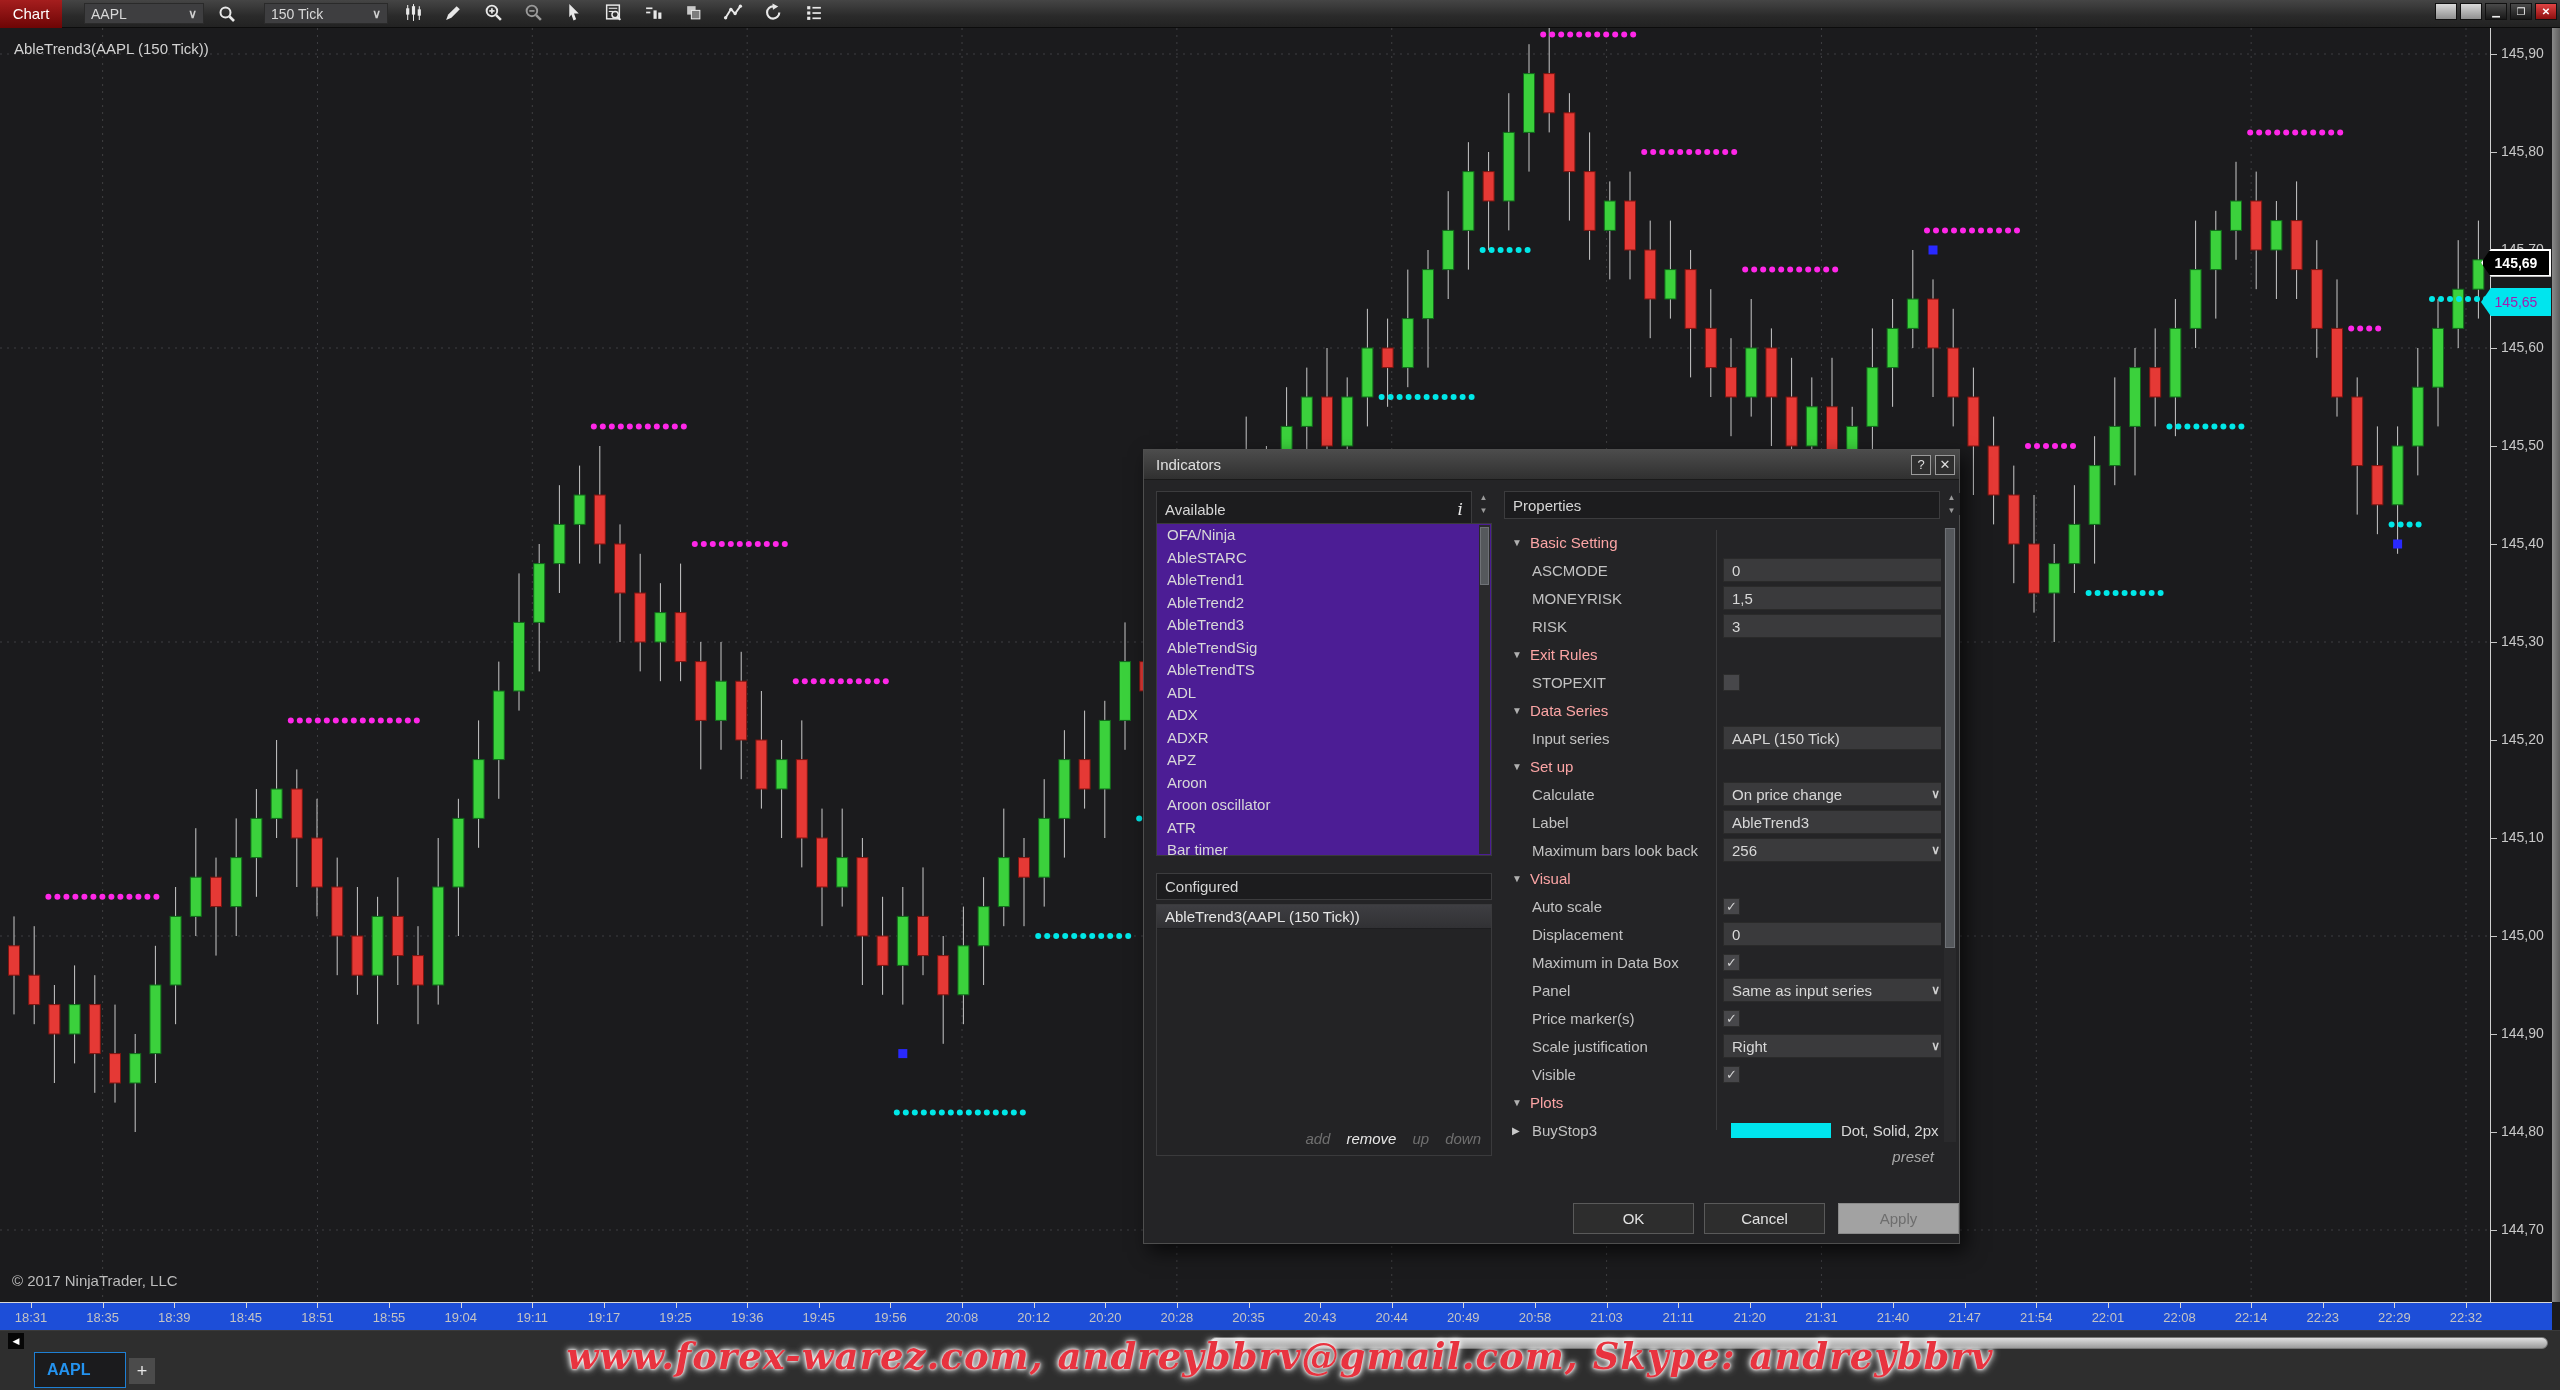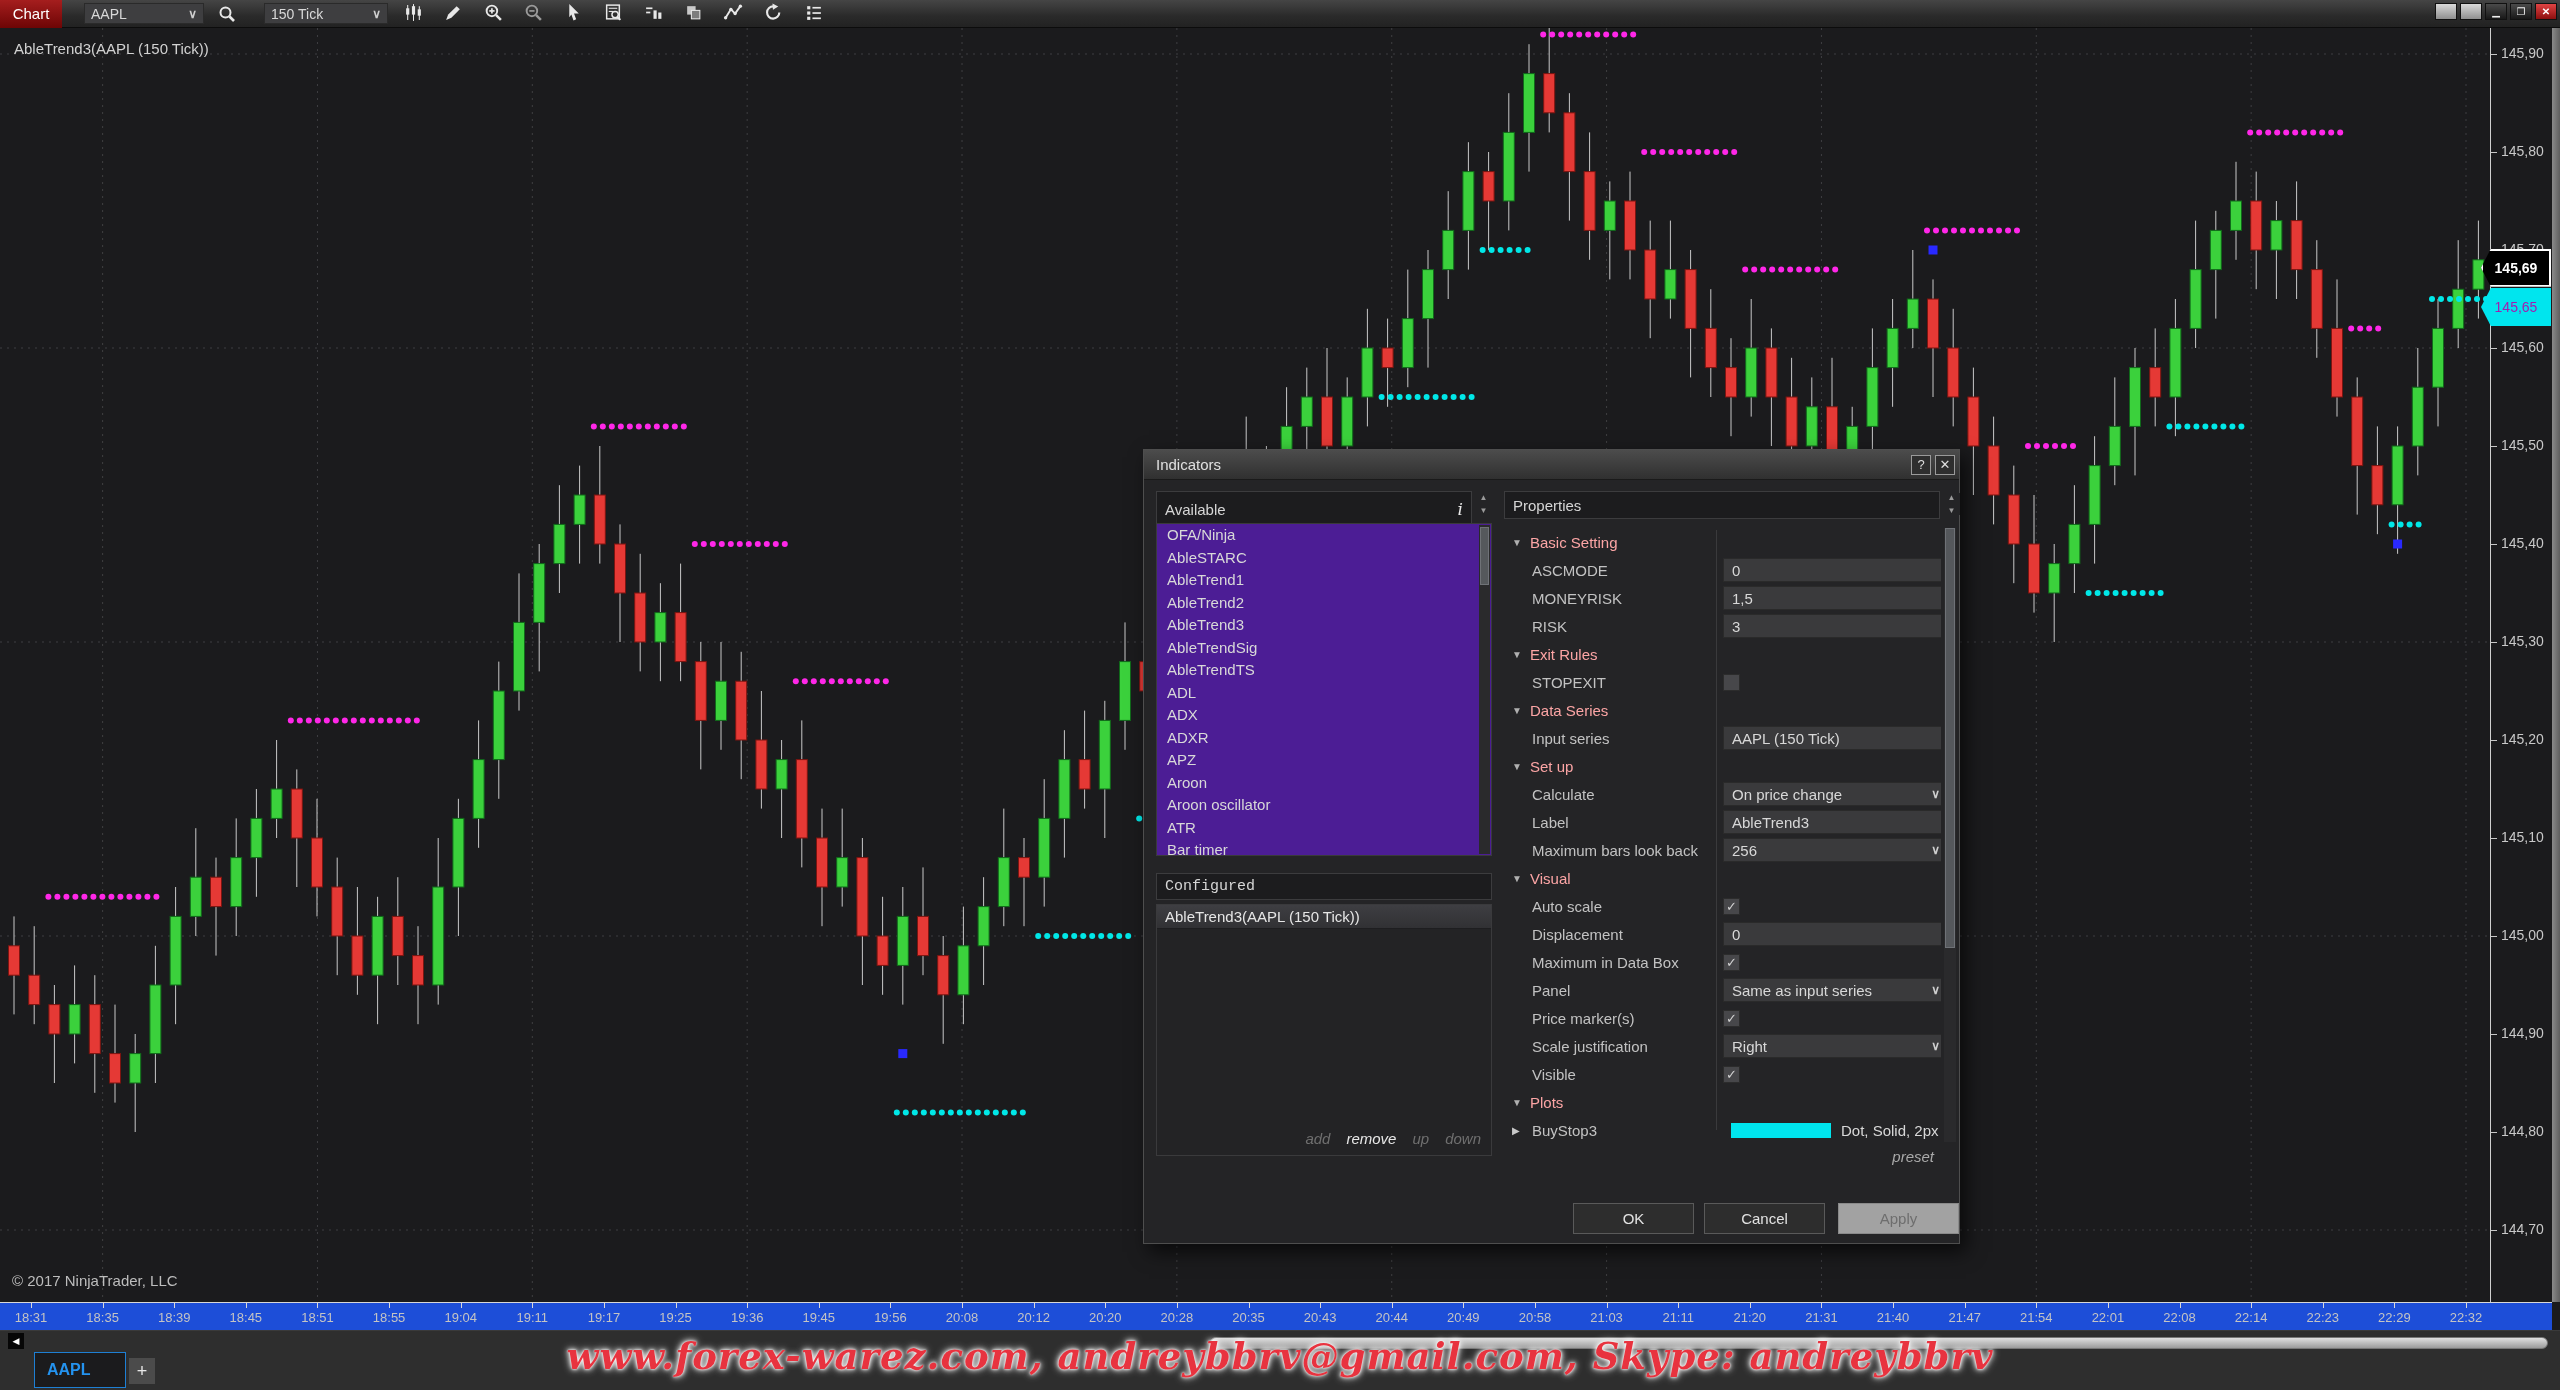--- a/index.html
+++ b/index.html
@@ -25,21 +25,21 @@
 
   
   #chart-wrap { left:0; top:28px; width:2490px; height:1274px; background:#1b1b1d; }
   #chart-label { left:14px; top:40px; font-size:15px; color:#d2d2d2; }
   #copyright { left:12px; top:1272px; font-size:15px; color:#bdbdbd; }
 
   
   #price-axis { left:2490px; top:28px; width:62px; height:1274px; background:#1b1b1d; border-left:1px solid #cfcfcf; }
   .ylab { position:absolute; left:10px; font-size:14px; color:#c8c8c8; }
   .ytick { position:absolute; left:0; width:6px; height:1px; background:#c8c8c8; }
-  .pmarker { position:absolute; left:-10px; width:70px; height:38px; font-size:14px; display:flex; align-items:center; justify-content:center; clip-path:polygon(0 50%, 14% 0, 100% 0, 100% 100%, 14% 100%); }
+  .pmarker { position:absolute; left:-10px; width:70px; height:28px; font-size:14px; display:flex; align-items:center; justify-content:center; clip-path:polygon(0 50%, 14% 0, 100% 0, 100% 100%, 14% 100%); }
   .pmarker.last { background:#000; color:#fff; font-weight:bold; box-shadow:inset 0 0 0 2px #fff; }
   .pmarker.buystop { background:#00e5ee; color:#a21caf; }
   #right-strip { left:2552px; top:28px; width:8px; height:1274px; background:linear-gradient(90deg,#8a8a8a,#5f5f5f); }
 
   
   #time-axis { left:0; top:1302px; width:2552px; height:28px; background:#1d4ed8; border-top:1px solid #d8d8d8; }
   .xlab { position:absolute; top:7px; font-size:13px; color:#c4c4c4; transform:translateX(-50%); }
   .xtick { position:absolute; top:0; width:1px; height:5px; background:#d8d8d8; }
 
   
@@ -61,21 +61,21 @@
   .spinner span { cursor:pointer; }
 
   #available-header { left:12px; top:41px; width:316px; height:36px; }
   #available-header .info-i { margin-left:auto; font-family:"DejaVu Serif", serif; font-style:italic; font-size:17px; color:#e8e8e8; }
   #available-spin { left:331px; top:43px; }
   #available-list { left:12px; top:73px; width:336px; height:333px; background:#4c1d95; border:1px solid #3a3a3c; overflow:hidden; }
   .av-item { height:22.5px; line-height:22.5px; padding-left:10px; font-size:15px; color:#d8d8d8; white-space:nowrap; }
   #available-sb { position:absolute; right:1px; top:1px; width:11px; height:329px; background:#2a2a2c; }
   #available-sb .thumb { position:absolute; left:1px; top:2px; width:9px; height:58px; background:#55585c; border:1px solid #6f7277; }
 
-  #configured-header { left:12px; top:423px; width:336px; height:27px;font-family:Liberation Mono, monospace; }
+  #configured-header { left:12px; top:423px; width:336px; height:27px; }
   #configured-list { left:12px; top:454px; width:336px; height:252px; background:#232325; border:1px solid #3a3a3c; }
   .cfg-item { height:24px; line-height:24px; padding-left:8px; font-size:15px; color:#e6e6e6; background:linear-gradient(#3e3e42,#313134); border-bottom:1px solid #1e1e20; }
   #cfg-actions { position:absolute; right:10px; bottom:8px; font-size:15px; font-style:italic; display:flex; gap:16px; }
   #cfg-actions .act { color:#6f6f6f; }
   #cfg-actions .act.active { color:#e8e8e8; }
 
   #props-header { left:360px; top:41px; width:436px; height:28px; }
   #props-spin { left:799px; top:43px; }
   #props-area { left:360px; top:78px; width:437px; height:614px; overflow:hidden; }
   #props-sb { left:800px; top:78px; width:12px; height:614px; background:#2a2a2c; }

